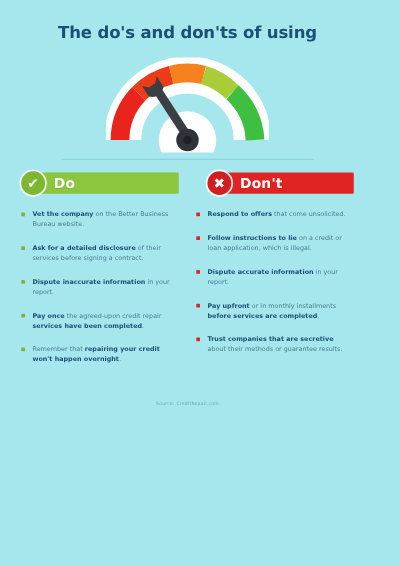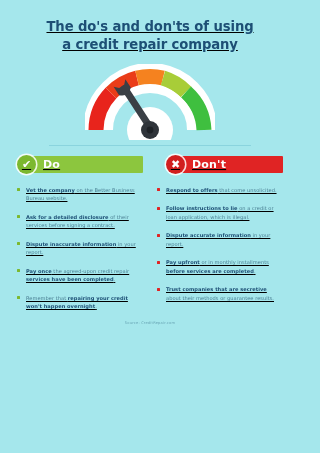--- a/index.html
+++ b/index.html
@@ -7,21 +7,20 @@
     width:300px; height:453px;
     background:#a5e7ec;
     font-family:"DejaVu Sans", sans-serif;
     overflow:hidden;
   }
   .poster{
     position:relative;
     width:300px; height:344px;
     background:#a5e7ec;
     padding:0;
-    text-decoration:underline;
   }
 
   
   .title-wrap{
     padding:18px 22px 4px 22px;
     text-align:center;
   }
   .title{
     font-size:13.2px;
     line-height:1.35;
@@ -137,21 +136,20 @@
   }
 </style>
 </head>
 <body>
 
 <div class="poster">
 
   <div class="title-wrap">
     <h1 class="title">
       <span class="l1">The do's and don'ts of using</span>
-      <span class="l2">a credit repair company</span>
     </h1>
   </div>
 
   <div class="gauge-wrap">
     <svg class="gauge-svg" width="130" height="76" viewBox="0 0 130 76">
 
       <path d="M10 66 A55 55 0 0 1 120 66" stroke="#ffffff" stroke-width="24" fill="none"></path>
 
       <path d="M11 66 A54 54 0 0 1 26 29" stroke="#e8241c" stroke-width="15" fill="none" stroke-linecap="butt"></path>
       <path d="M26 29 A54 54 0 0 1 52 14" stroke="#ea3c18" stroke-width="15" fill="none" stroke-linecap="butt"></path>

